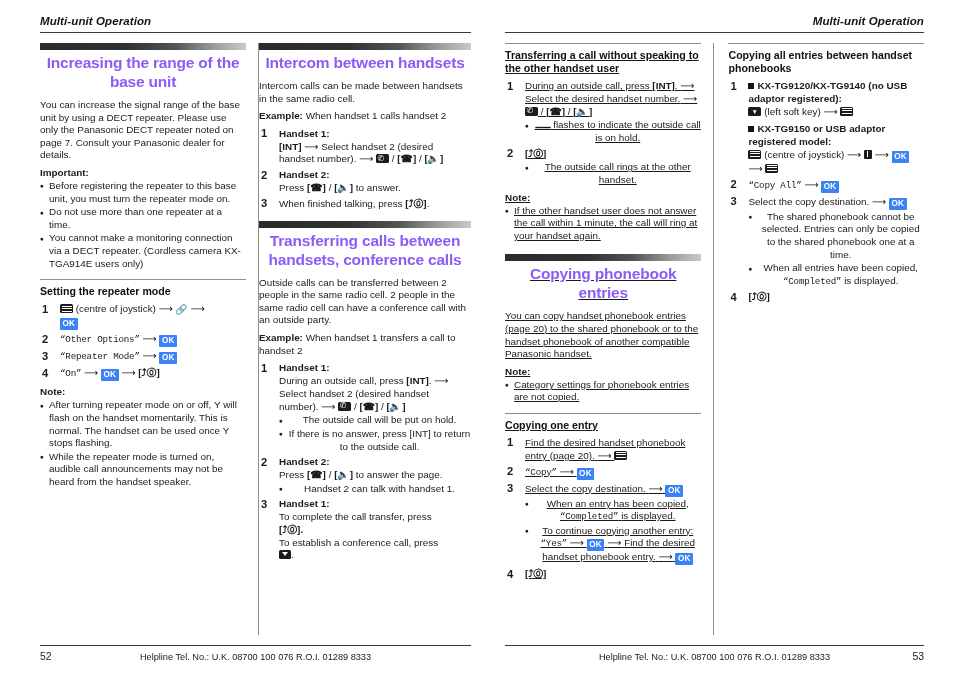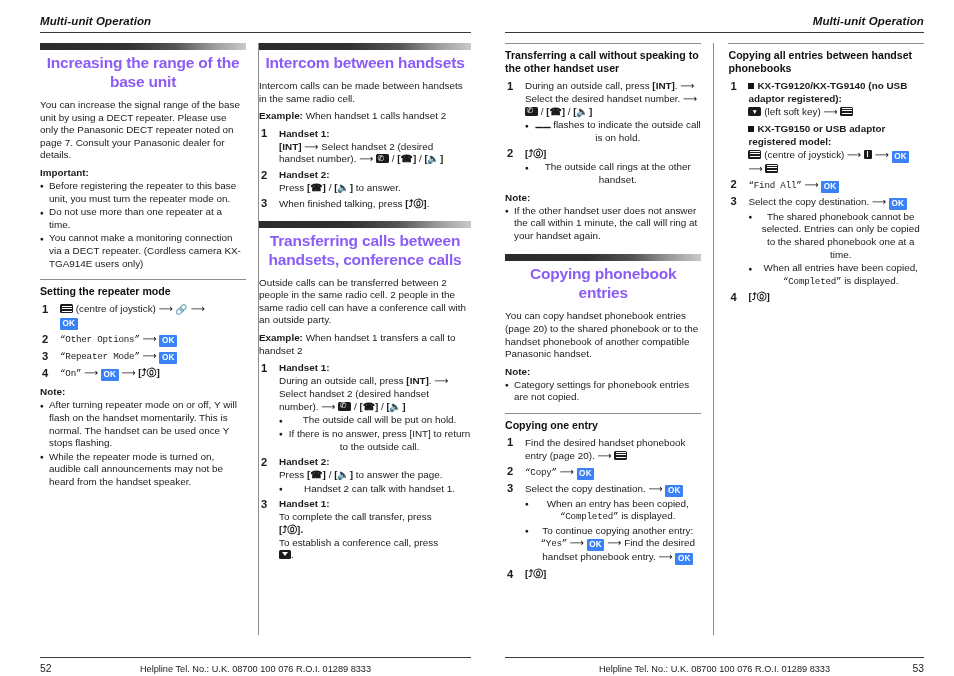--- a/index.html
+++ b/index.html
@@ -49,21 +49,21 @@
   .cols {
     display: flex;
     height: 592px;
   }
   .col {
     box-sizing: border-box;
     position: relative;
   }
   .col.c1 { width: 218px; padding-right: 12px; }
   .col.c2 { width: 213px; border-left: 1px solid #8d8d8d; }
-  .col.c3 { width: 215px; padding-right: 12px; }
+  .col.c3 { width: 215px; padding-right: 12px; text-decoration: underline; }
   .col.c4 { width: 217px; padding-left: 14px; border-left: 1px solid #8d8d8d; }
 
   
   .barhead {
     height: 7px;
     margin-bottom: 3px;
     background: linear-gradient(to right, #2b2b2b 0%, #313131 42%, #555 66%, #9a9a9a 84%, #c9c9c9 100%);
   }
   h1.sec {
     font-size: 15.5px;
@@ -265,21 +265,21 @@
     left: 3px; top: -1px;
     color: #fff;
     font-size: 6.5px;
     line-height: 11px;
   }
 
   
   .footer-wrap {
     position: absolute;
     left: 0; right: 0;
-    bottom: 2px;
+    bottom: 14px;
   }
   .footer-rule {
     border-top: 1.2px solid #3a3a3a;
     margin-bottom: 5px;
   }
   .footer-row {
     display: flex;
     align-items: baseline;
     font-size: 9.2px;
   }
@@ -555,21 +555,21 @@
             <span class="glyph-menu"></span>
             <span>(centre of joystick)</span>
             <span class="arrow">⟶</span>
             <span class="glyph-book"></span>
             <span class="arrow">⟶</span>
             <span class="chip">OK</span><br>
             <span class="arrow">⟶</span>
             <span class="glyph-menu"></span>
           </li>
           <li>
-            <span class="disp">“Find All”</span>
+            <span class="disp">“Copy All”</span>
             <span class="arrow">⟶</span>
             <span class="chip">OK</span>
           </li>
           <li>
             <span>Select the copy destination.</span>
             <span class="arrow">⟶</span>
             <span class="chip">OK</span>
             <ul class="bul">
               <li>The shared phonebook cannot be selected. Entries can only be copied to the shared phonebook one at a time.</li>
               <li>

